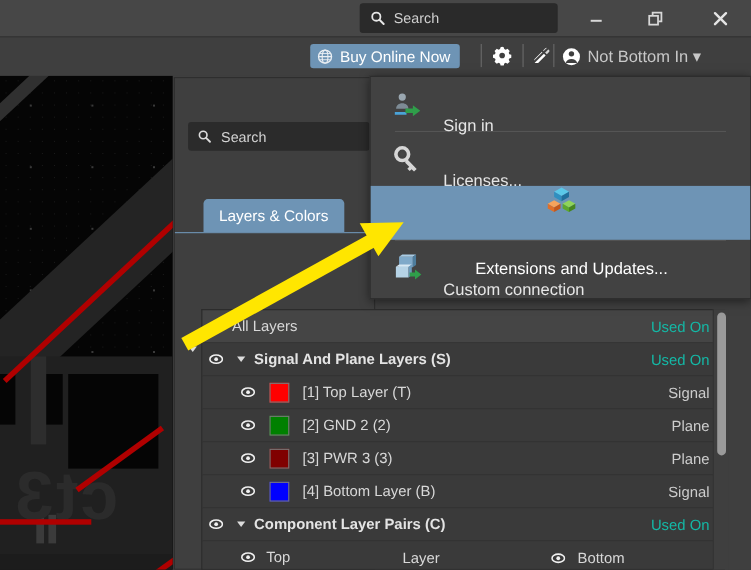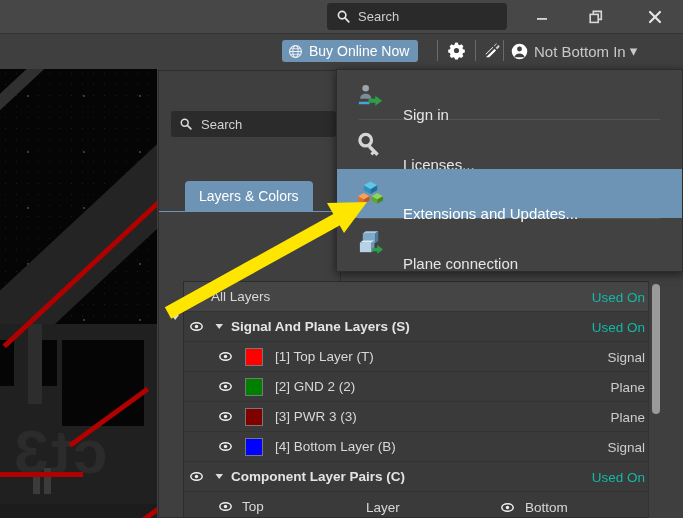--- a/index.html
+++ b/index.html
@@ -137,21 +137,21 @@
   
   .menu{
     position:absolute;left:336px;top:69px;width:347px;height:203px;
     background:#424242;border:1px solid #2d2d2d;box-sizing:border-box;
     box-shadow:0 2px 9px rgba(0,0,0,.55);
   }
   .mitem{
     position:relative;height:49px;display:flex;align-items:center;
     padding-left:20px;box-sizing:border-box;
   }
-  .mitem.sel{background:#6e94b5;}
+  .mitem.sel{background:#6e94b5;flex-direction:column;}
   .mitem .mi{width:27px;height:27px;flex:0 0 auto;margin-right:19px;}
   .mitem .mlabel{color:#e6e6e6;font-size:15px;white-space:nowrap;margin-top:40px;}
   .mitem.sel .mlabel{color:#ffffff;}
   .msep{height:1px;background:#555;margin:0 22px;}
 
   
   .arrow{position:absolute;left:0;top:0;width:683px;height:518px;pointer-events:none;}
 </style>
 </head>
 <body>
@@ -441,21 +441,21 @@
       <svg class="mi" viewBox="0 0 28 28">
         <path d="M6 3.5h13v10H6z" fill="#7fa9c9"></path>
         <path d="M6 3.5l3-2.2h13l-3 2.2z" fill="#a9cbe4"></path>
         <path d="M19 3.5l3-2.2v10l-3 2.2z" fill="#4d7c9c"></path>
         <path d="M3 13h12v10H3z" fill="#b6d3e6"></path>
         <path d="M3 13l3-2.2h12L15 13z" fill="#d7e8f3"></path>
         <path d="M15 13l3-2.2v10L15 23z" fill="#6d9abb"></path>
         <path d="M16 18.5h6v3.6h-6z" fill="#2f9e4a"></path>
         <path d="M21 15.6l6 4.7-6 4.7z" fill="#2f9e4a"></path>
       </svg>
-      <span class="mlabel">Plane connection</span>
+      <span class="mlabel">Custom connection</span>
     </div>
   </div>
 
   <svg class="arrow" viewBox="0 0 683 518">
     <line x1="168" y1="313" x2="345" y2="215" stroke="#ffe600" stroke-width="13" stroke-linecap="butt"></line>
     <polygon points="367,202 327,203 344,233" fill="#ffe600"></polygon>
   </svg>
 
 </div>
 

